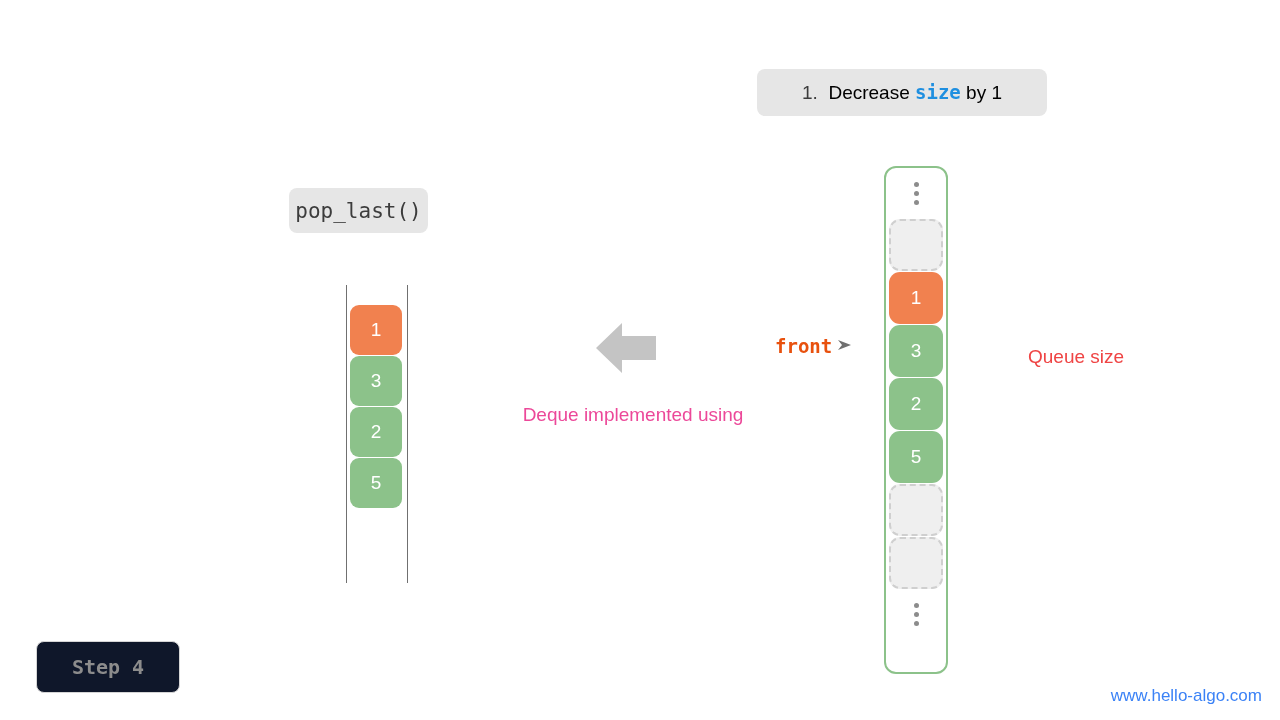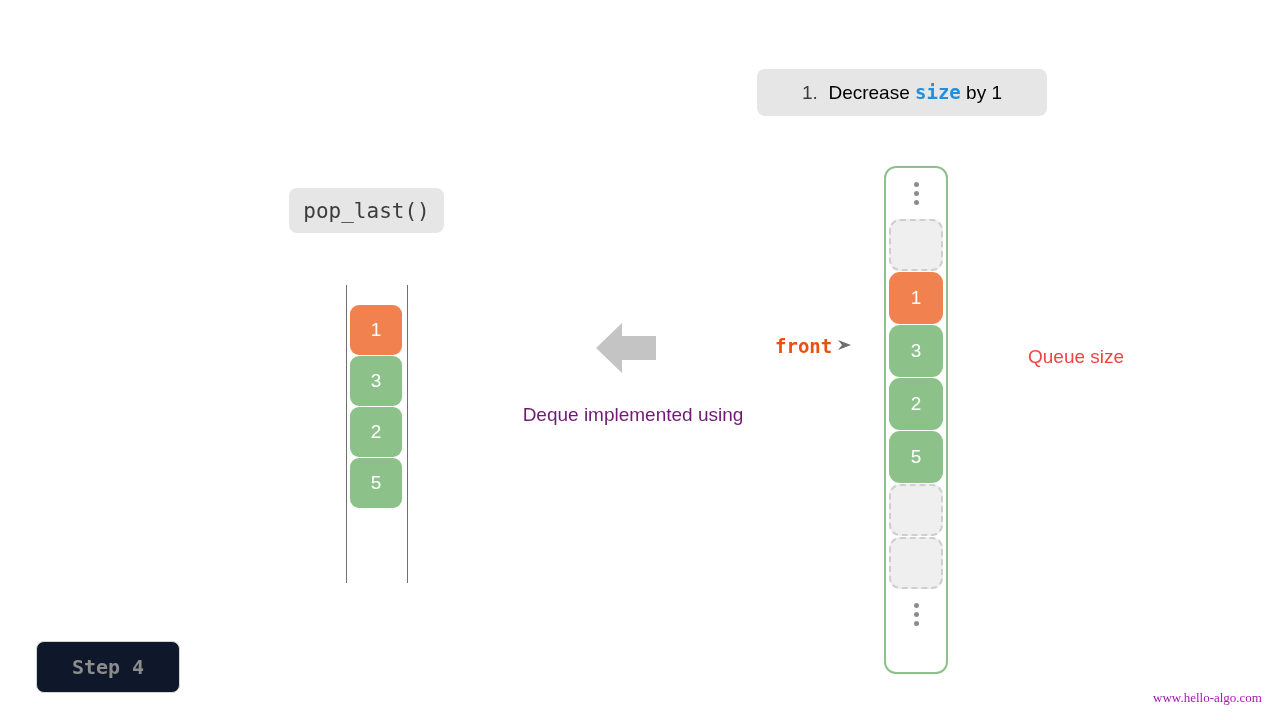--- a/index.html
+++ b/index.html
@@ -55,21 +55,21 @@
     font-weight: bold;
     font-size: 19px;
     color: #1f8fe0;
   }
 
   
   #op-label {
     position: absolute;
     left: 289px;
     top: 188px;
-    width: 155px;
+    width: 139px;
     height: 45px;
     background: #e6e6e6;
     border-radius: 8px;
     display: flex;
     align-items: center;
     justify-content: center;
   }
   #op-label .txt {
     font-family: "DejaVu Sans Mono", monospace;
     font-size: 21px;
@@ -126,21 +126,21 @@
     height: 50px;
   }
   #caption {
     position: absolute;
     left: 463px;
     top: 400px;
     width: 340px;
     text-align: center;
     font-family: "Liberation Sans", sans-serif;
     font-size: 19px;
-    color: #701a75;
+    color: #ec4899;
     line-height: 29px;
   }
 
   
   #circular-array {
     position: absolute;
     left: 884px;
     top: 166px;
     width: 64px;
     height: 508px;
@@ -253,23 +253,23 @@
     font-weight: bold;
     font-size: 20px;
     color: #8c8c8c;
   }
 
   
   #watermark {
     position: absolute;
     right: 18px;
     bottom: 14px;
-    font-family: Liberation Serif, serif;
-    font-size: 13px;
-    color: #a21caf;
+    font-family: Liberation Sans, sans-serif;
+    font-size: 17px;
+    color: #3b82f6;
   }
 </style>
 </head>
 <body>
 
 <div class="stage">
 
   <div id="instruction-banner">
     <div class="instr-row">
       <span class="instr-num">1.</span>

